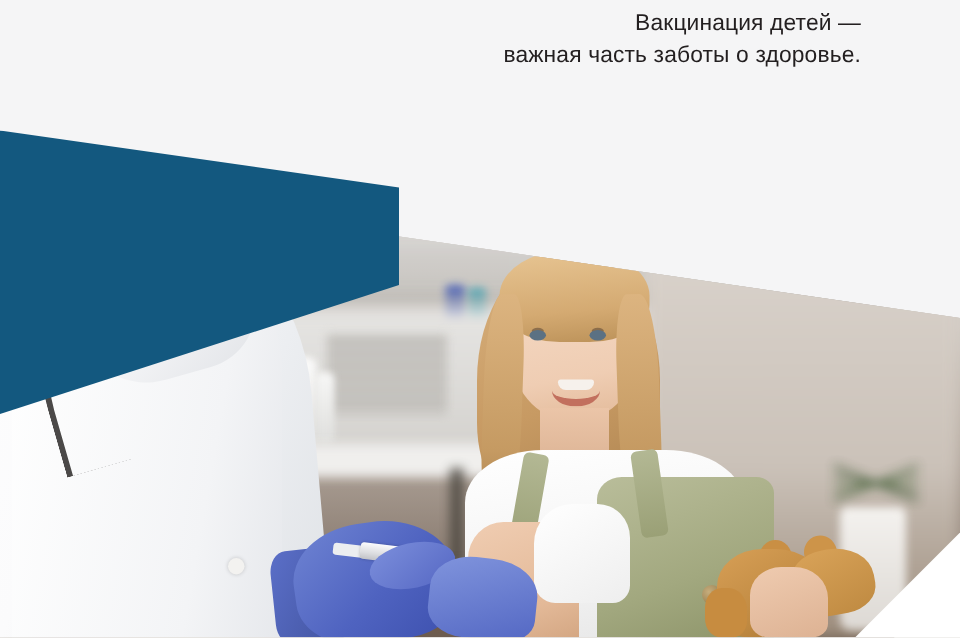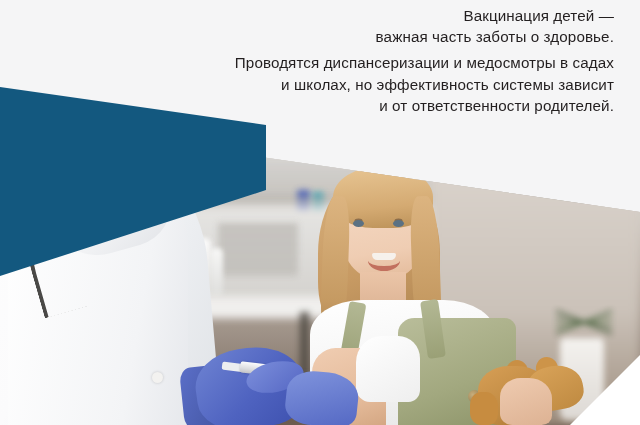--- a/index.html
+++ b/index.html
@@ -21,21 +21,20 @@
 
   
   .text-zone {
     position: absolute;
     top: 0;
     left: 0;
     width: 592px;
     height: 140px;
     z-index: 40;
     padding: 0;
-    margin-left: 40px;
   }
   .headline {
     position: absolute;
     top: 5px;
     right: 18px;
     width: 440px;
     text-align: right;
     color: #231f20;
     font-size: 15.2px;
     line-height: 21px;
@@ -675,18 +674,15 @@
   </div>
 
   <div class="corner-cut"></div>
 
   <div class="blue-band"></div>
   <div class="blue-left-edge"></div>
 
   <div class="text-zone">
     <div class="headline">Вакцинация детей —
 важная часть заботы о здоровье.</div>
-    <div class="subline">Проводятся диспансеризации и медосмотры в садах
-и школах, но эффективность системы зависит
-и от ответственности родителей.</div>
   </div>
 
 </div>
 
 </body></html>

